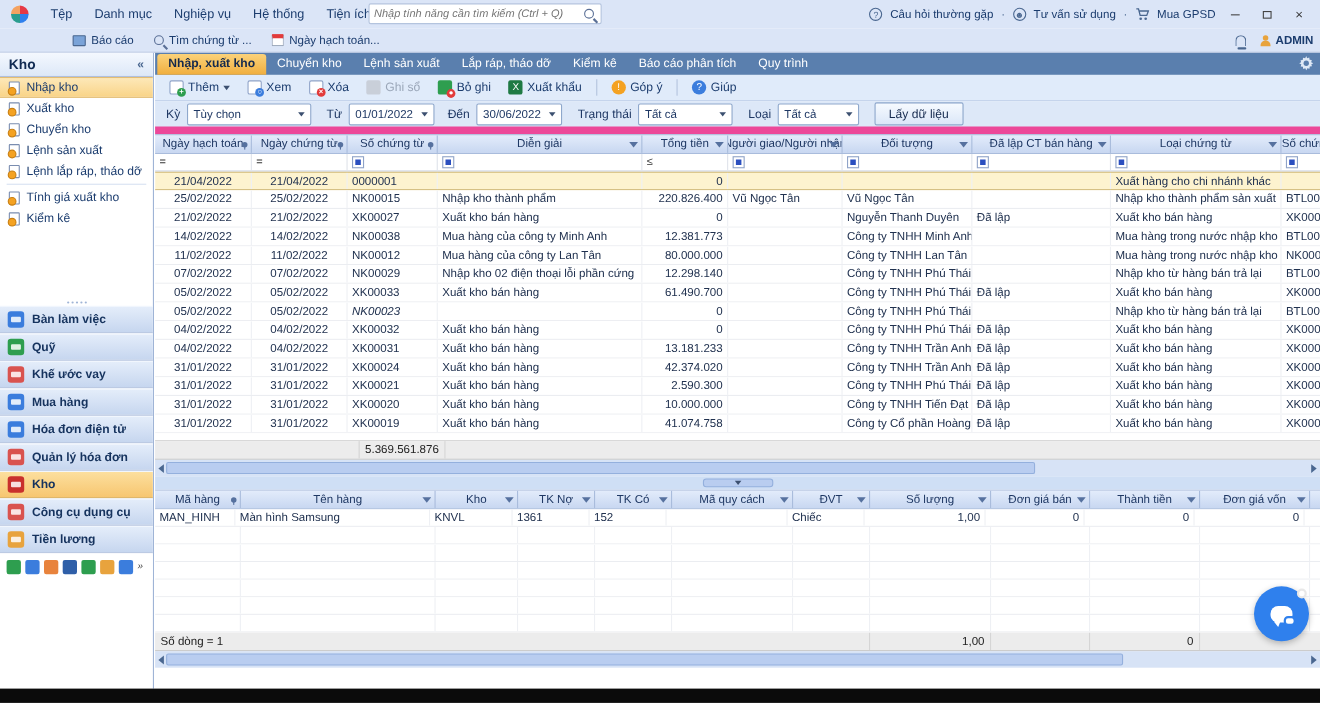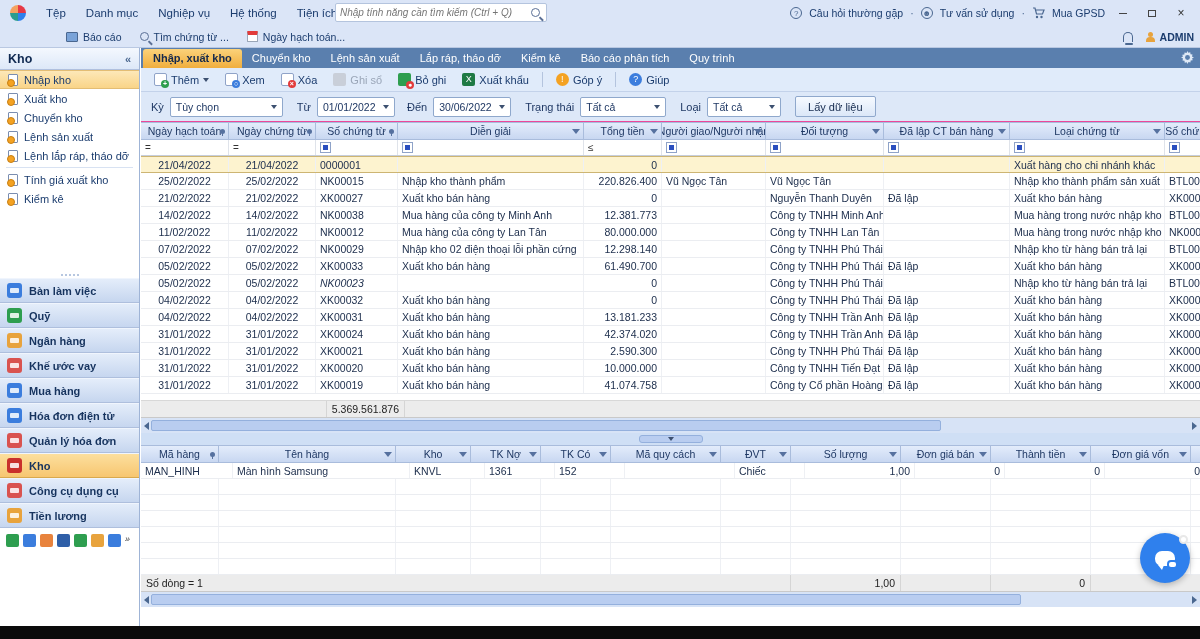--- a/index.html
+++ b/index.html
@@ -58,21 +58,21 @@
   .tab.active{background:linear-gradient(#fbd27a,#f0ae3e);color:#14294d;font-weight:bold;border-radius:3px 3px 0 0;}
   .gear{position:absolute;right:6px;top:3px;}
   .toolbar{height:24px;background:#e0ebfa;border-bottom:1px solid #c3d2ea;display:flex;align-items:center;gap:2px;padding:0 6px;font-size:11px;}
   .tbtn{display:flex;align-items:center;gap:4px;padding:2px 7px;color:#1b3c6e;border-radius:2px;white-space:nowrap;}
   .tbtn.disabled{color:#9aa6b8;}
   .caret{width:0;height:0;border-left:3px solid transparent;border-right:3px solid transparent;border-top:4px solid #3c5070;}
   .tsep{width:1px;height:15px;background:#b4c4de;margin:0 4px;}
   .ti{width:13px;height:13px;border-radius:2px;position:relative;flex:none;}
   .ti-page{background:#fff;border:1px solid #8fa3c8;}
   .ti-dot{position:absolute;right:-3px;bottom:-3px;width:8px;height:8px;border-radius:50%;color:#fff;font-size:7px;line-height:8px;text-align:center;font-weight:bold;}
-  .filterbar{height:30px;background:#dde8f8;border-bottom:1px solid #ec4899;display:flex;align-items:center;font-size:11px;gap:6px;padding:0 10px;}
+  .filterbar{height:30px;background:#dde8f8;border-bottom:7px solid #ec4899;display:flex;align-items:center;font-size:11px;gap:6px;padding:0 10px;}
   .combo{height:20px;background:#fff;border:1px solid #8fa8cc;border-radius:2px;display:flex;align-items:center;justify-content:space-between;padding:0 5px;font-size:10.5px;}
   .getdata{height:21px;border:1px solid #8fa8cc;background:linear-gradient(#f6faff,#dbe7f8);border-radius:2px;padding:0 12px;display:flex;align-items:center;font-size:11px;color:#14294d;margin-left:8px;}
   
   .g-hrow{display:flex;background:linear-gradient(#e3ecfb,#c8d7f1);border-top:1px solid #a9bcdc;border-bottom:1px solid #a9bcdc;height:18px;overflow:hidden;}
   .g-hcell{display:flex;align-items:center;justify-content:center;border-right:1px solid #a9bcdc;font-size:10.5px;color:#1f3864;position:relative;flex:none;overflow:hidden;white-space:nowrap;}
   .g-hcell .hic{position:absolute;right:3px;}
   .ic-pin{width:5px;height:5px;background:#56719f;border-radius:50%;position:relative;display:inline-block;}
   .ic-pin::after{content:"";position:absolute;left:2px;top:4px;width:1px;height:3px;background:#56719f;}
   .ic-fun{width:0;height:0;border-left:4px solid transparent;border-right:4px solid transparent;border-top:5px solid #56719f;display:inline-block;}
   .g-frow{display:flex;height:16px;border-bottom:1px solid #c6cedd;background:#fff;overflow:hidden;}
@@ -213,24 +213,20 @@
   <div id="modules">
       <div class="mod">
         <span class="mod-ic" style="background: rgb(59, 125, 221);"></span>
         <span>Bàn làm việc</span>
       </div>
       <div class="mod">
         <span class="mod-ic" style="background: rgb(46, 158, 79);"></span>
         <span>Quỹ</span>
       </div>
       <div class="mod">
-        <span class="mod-ic" style="background: rgb(232, 163, 61);"></span>
-        <span>Ngân hàng</span>
-      </div>
-      <div class="mod">
         <span class="mod-ic" style="background: rgb(217, 83, 79);"></span>
         <span>Khế ước vay</span>
       </div>
       <div class="mod">
         <span class="mod-ic" style="background: rgb(59, 125, 221);"></span>
         <span>Mua hàng</span>
       </div>
       <div class="mod">
         <span class="mod-ic" style="background: rgb(59, 125, 221);"></span>
         <span>Hóa đơn điện tử</span>
@@ -676,21 +672,21 @@
           <span>Thành tiền</span>
           <span class="hic ic-fun"></span>
         </div>
         <div class="g-hcell" style="width: 100px;">
           <span>Đơn giá vốn</span>
           <span class="hic ic-fun"></span>
         </div>
       </div>
       <div class="g-body">
         <div class="g-row">
-          <div class="g-cell a-left" style="width: 92px;">MAN_HINH</div>
+          <div class="g-cell a-left" style="width: 73px;">MAN_HINH</div>
           <div class="g-cell a-left" style="width: 177px;">Màn hình Samsung</div>
           <div class="g-cell a-left" style="width: 75px;">KNVL</div>
           <div class="g-cell a-left" style="width: 70px;">1361</div>
           <div class="g-cell a-left" style="width: 70px;">152</div>
           <div class="g-cell a-left" style="width: 110px;"></div>
           <div class="g-cell a-left" style="width: 70px;">Chiếc</div>
           <div class="g-cell a-right" style="width: 110px;">1,00</div>
           <div class="g-cell a-right" style="width: 90px;">0</div>
           <div class="g-cell a-right" style="width: 100px;">0</div>
           <div class="g-cell a-right" style="width: 100px;">0</div>

